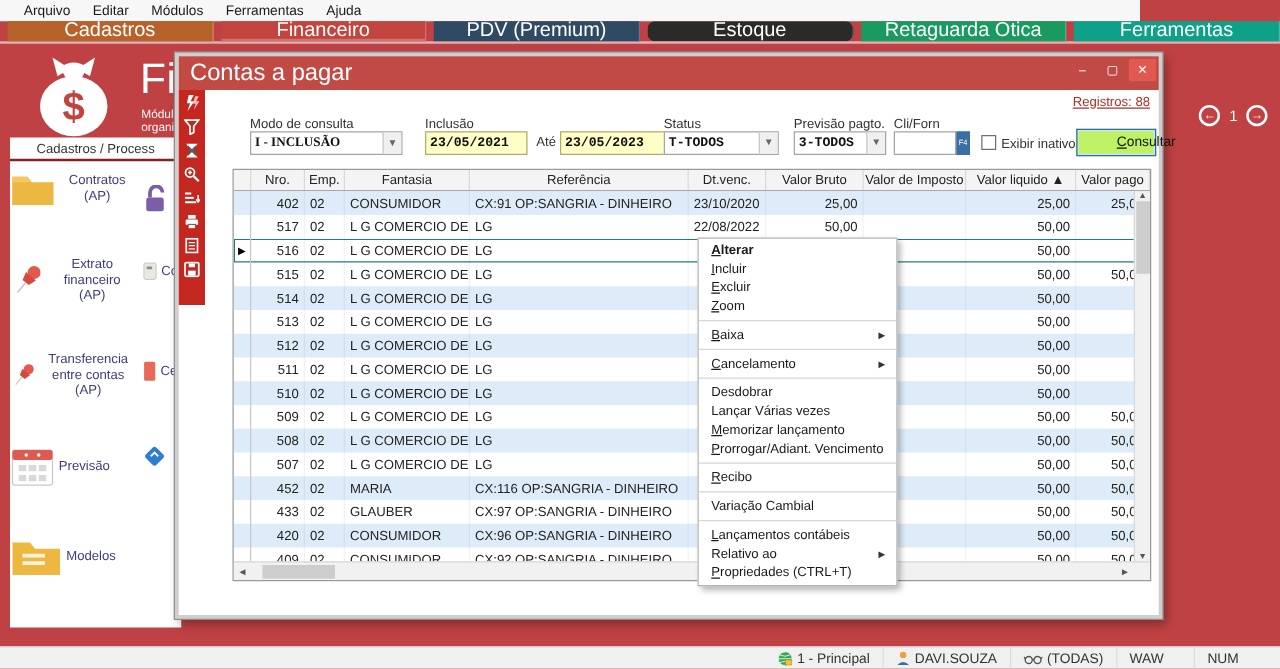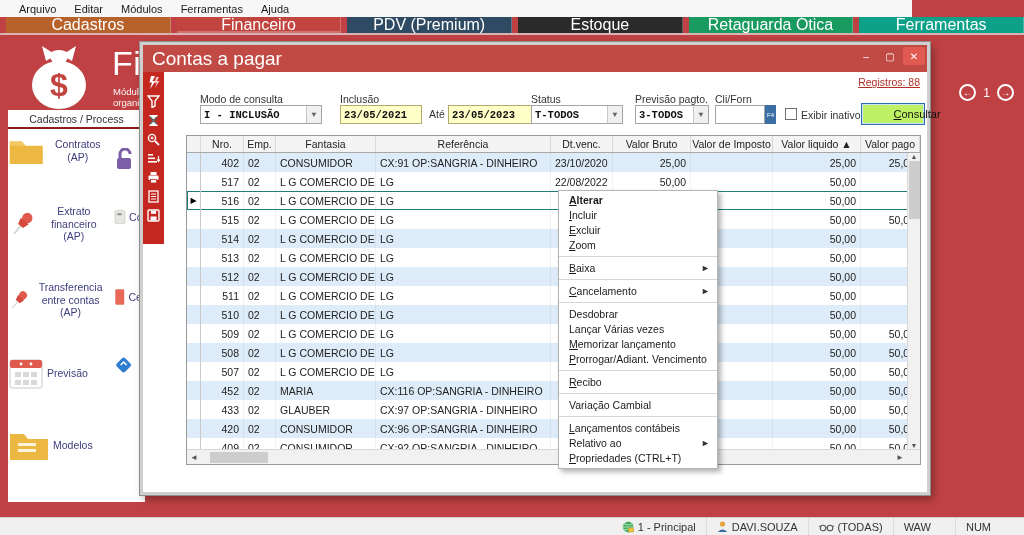--- a/index.html
+++ b/index.html
@@ -109,21 +109,21 @@
       <span class="menu-item">Ferramentas</span>
       <span class="menu-item">Ajuda</span>
     </div>
 </div>
 
 <div id="tabrow" class="abs">
 
 <div class="tab" style="background: rgb(183, 97, 43);">Cadastros</div>
     <div class="tab active" style="background: rgb(193, 68, 62);">Financeiro</div>
     <div class="tab" style="background: rgb(47, 74, 99);">PDV (Premium)</div>
-    <div class="tab" style="background: rgb(42, 42, 42);">Estoque</div>
+    <div class="tab" style="background: rgb(42, 42, 42); border-radius: 6px;">Estoque</div>
     <div class="tab" style="background: rgb(24, 154, 96);">Retaguarda Ótica</div>
     <div class="tab" style="background: rgb(14, 161, 137);">Ferramentas</div>
   </div>
 
 <div id="desktop" class="abs"></div>
 
 <div id="modhead" class="abs">
   <svg class="abs" style="left:0;top:0;" width="94" height="68" viewBox="0 0 94 68">
     <path d="M30 4 L44 13 L34 19 Z" fill="#fff"></path>
     <path d="M64 4 L50 13 L60 19 Z" fill="#fff"></path>
@@ -278,21 +278,21 @@
         <line x1="4" y1="9" x2="9" y2="9" stroke="#fff"></line>
       </svg>
     <svg class="tool-ic" viewBox="0 0 13 13">
         <rect x="1" y="1" width="11" height="11" rx="1" fill="none" stroke="#fff" stroke-width="1.4"></rect>
         <rect x="4" y="1.8" width="5" height="3" fill="#fff"></rect>
         <rect x="3.5" y="7.5" width="6" height="4" fill="#fff"></rect>
       </svg>
   </div>
 
   <span class="flabel" style="left:57px;top:48px;">Modo de consulta</span>
-  <div class="fselect" style="left:57px;top:60px;width:122px;">
+  <div class="fselect" style="left:57px;top:60px;width:122px;font-family:Liberation Serif, serif;">
     <span>I - INCLUSÃO</span>
     <span class="arrow-box">▼</span>
   </div>
 
   <span class="flabel" style="left:197px;top:48px;">Inclusão</span>
   <div class="finput yellow" style="left:197px;top:60px;width:82px;">
     <span>23/05/2021</span>
   </div>
   <span class="flabel" style="left:286px;top:63px;">Até</span>
   <div class="finput yellow" style="left:305px;top:60px;width:98px;">

